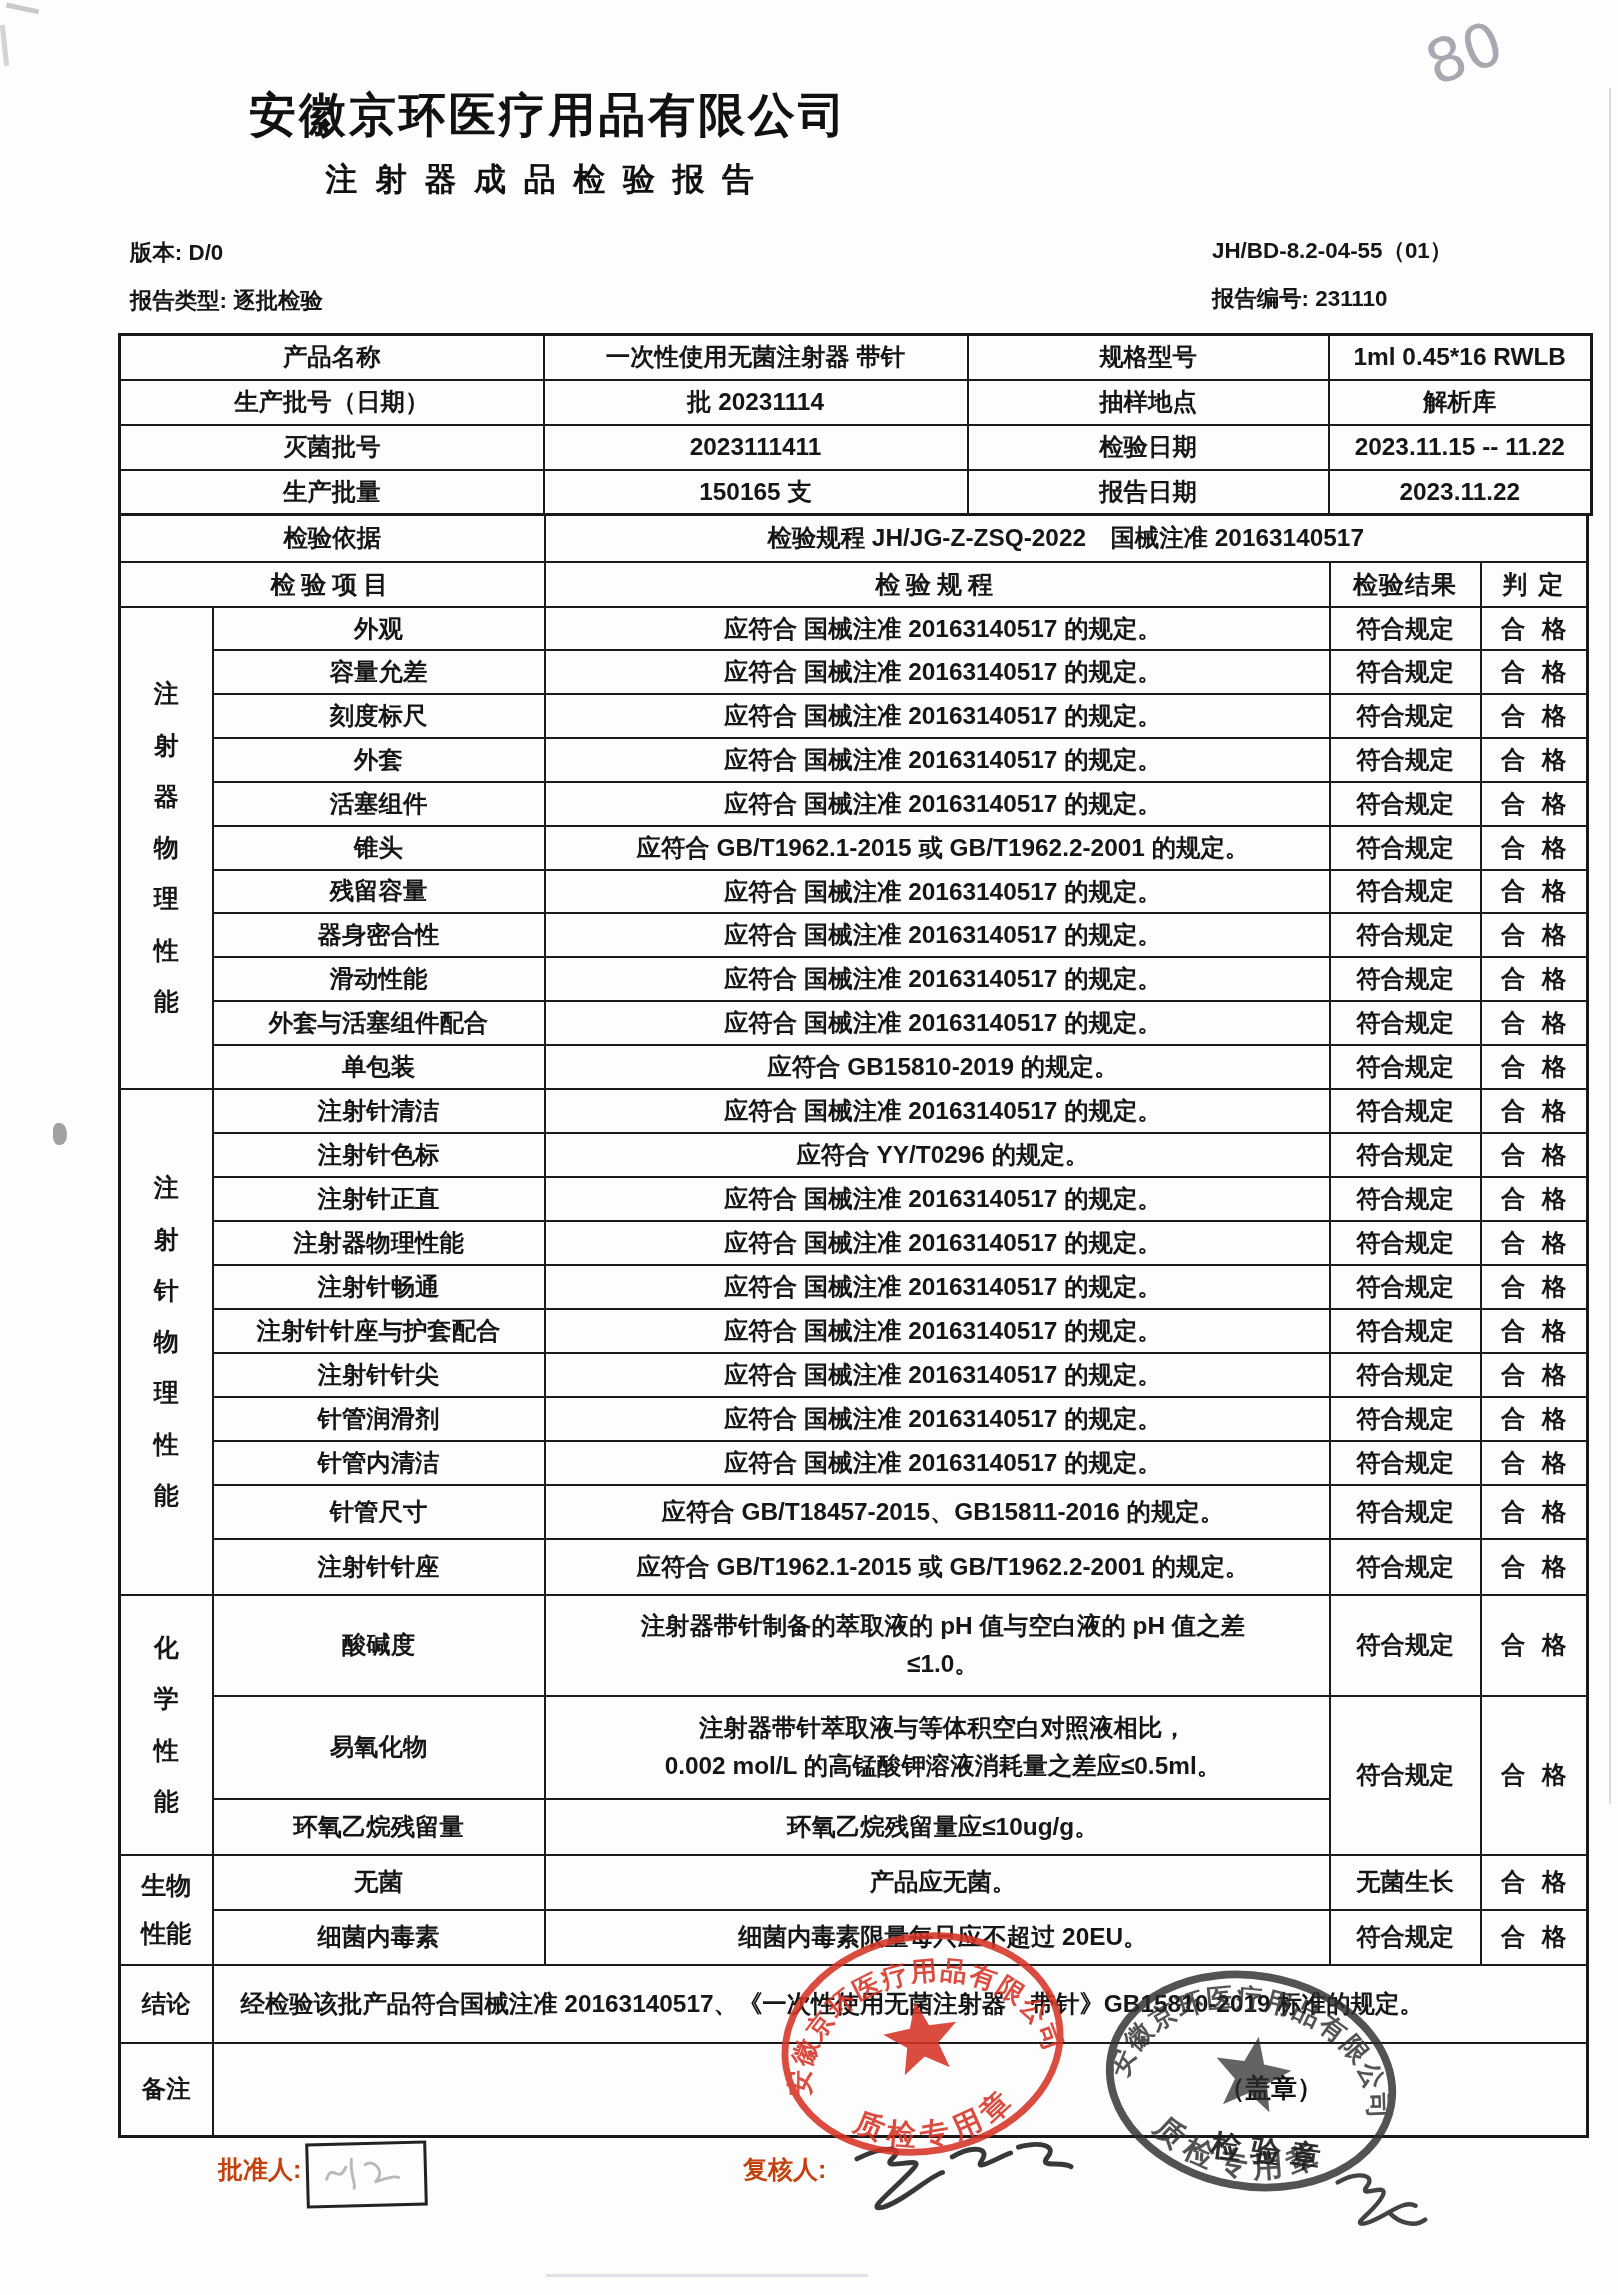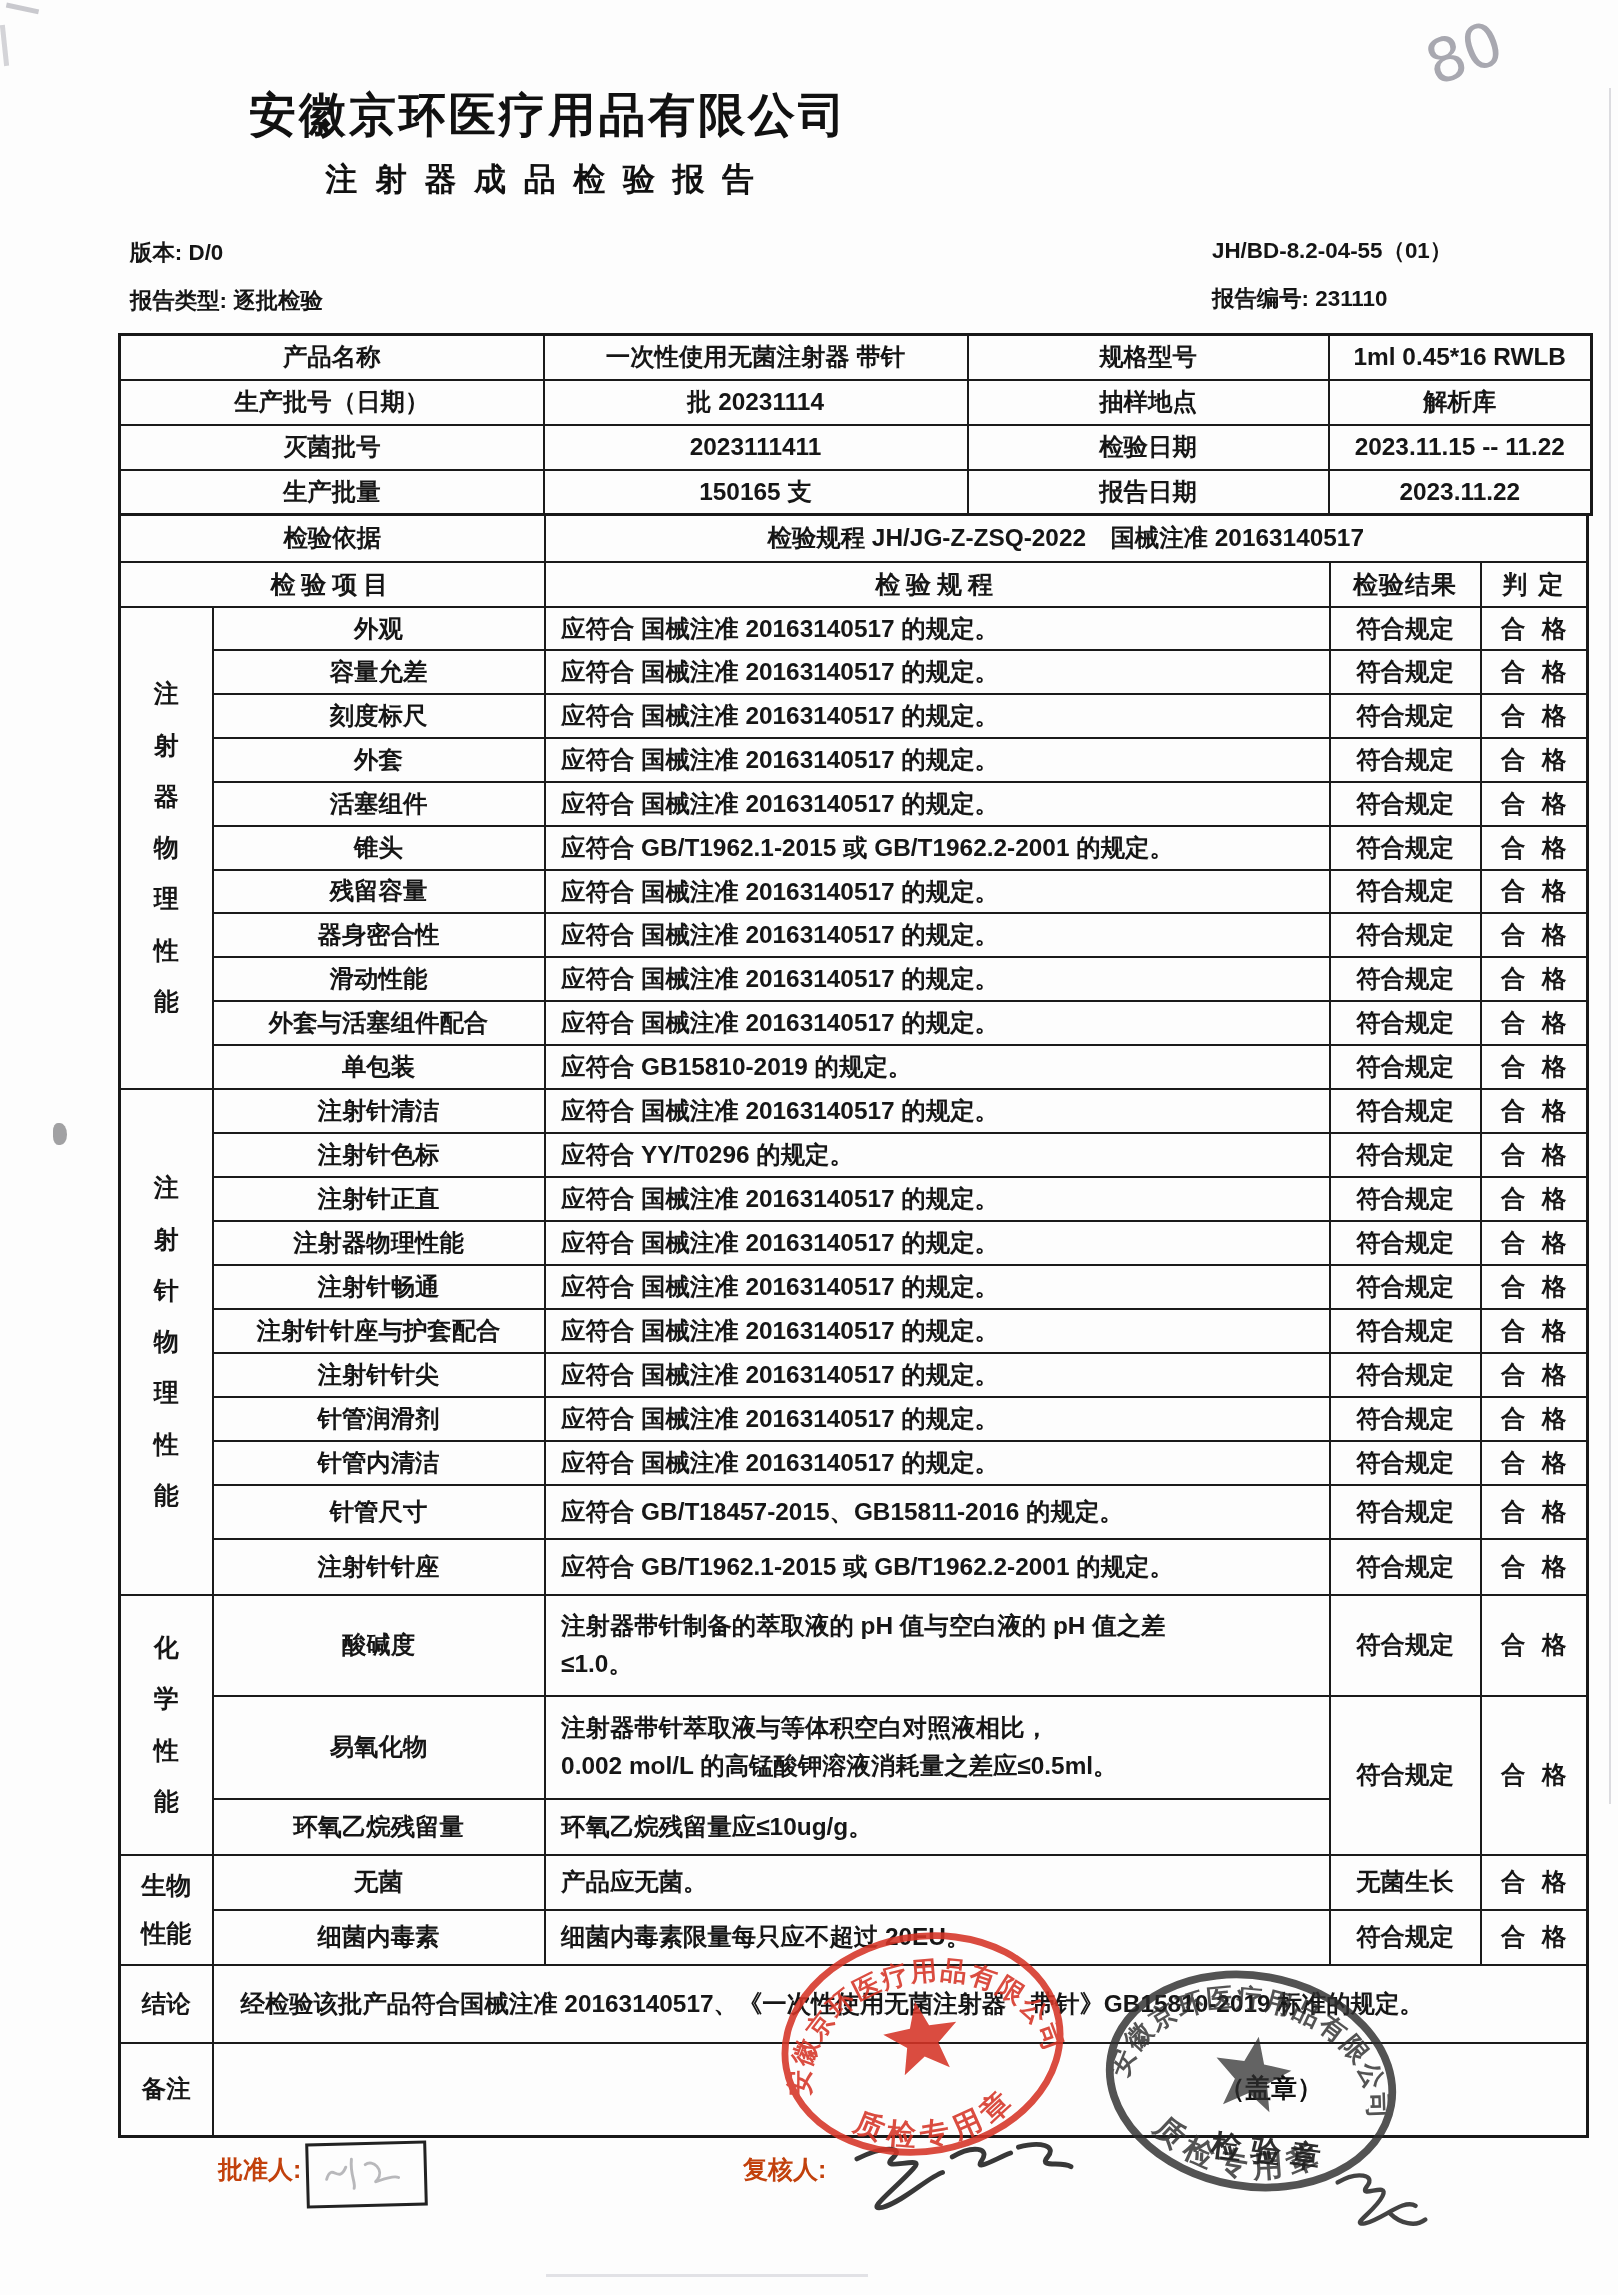--- a/index.html
+++ b/index.html
@@ -21,21 +21,21 @@
   .meta{position:absolute;font-size:22.4px;font-weight:700;color:#151515;}
   .meta div{margin-bottom:16.6px;}
   .meta-left{left:130px;top:237px;}
   .meta-right{left:1212px;top:235px;}
   
   .tblwrap{position:absolute;left:91px;top:333px;width:1475px;}
   table{border-collapse:collapse;table-layout:fixed;width:1197px;}
   table.outer{border:3.3px solid #191919;margin-left:27px;}
   td{border:2.3px solid #1b1b1b;font-size:24.4px;font-weight:700;color:#161616;
      text-align:center;vertical-align:middle;padding:2px 3.9px;overflow:hidden;}
-  td.req{text-align:left;padding-left:15.6px;white-space:pre-line;line-height:1.55;}
+  td.req{text-align:center;padding-left:15.6px;white-space:pre-line;line-height:1.55;}
   td.hdr{font-size:25px;letter-spacing:5.9px;}
   td.jud{word-spacing:9.8px;}
   .vlabel{width:1.15em;margin:0 auto;word-break:break-all;line-height:2.05;font-size:25px;font-weight:700;}
   .vlabel2{width:2.3em;margin:0 auto;word-break:break-all;line-height:1.9;font-size:25px;font-weight:700;}
   td.concl{text-align:left;padding-left:27px;font-size:24.4px;}
   
   .sig-label{position:absolute;font-size:25px;font-weight:700;color:#c2410c;}
   .appr-box{position:absolute;left:306px;top:2142px;width:115px;height:59px;border:3.4px solid #222;transform:rotate(-1.5deg);}
   .sig-svg{position:absolute;}
   

